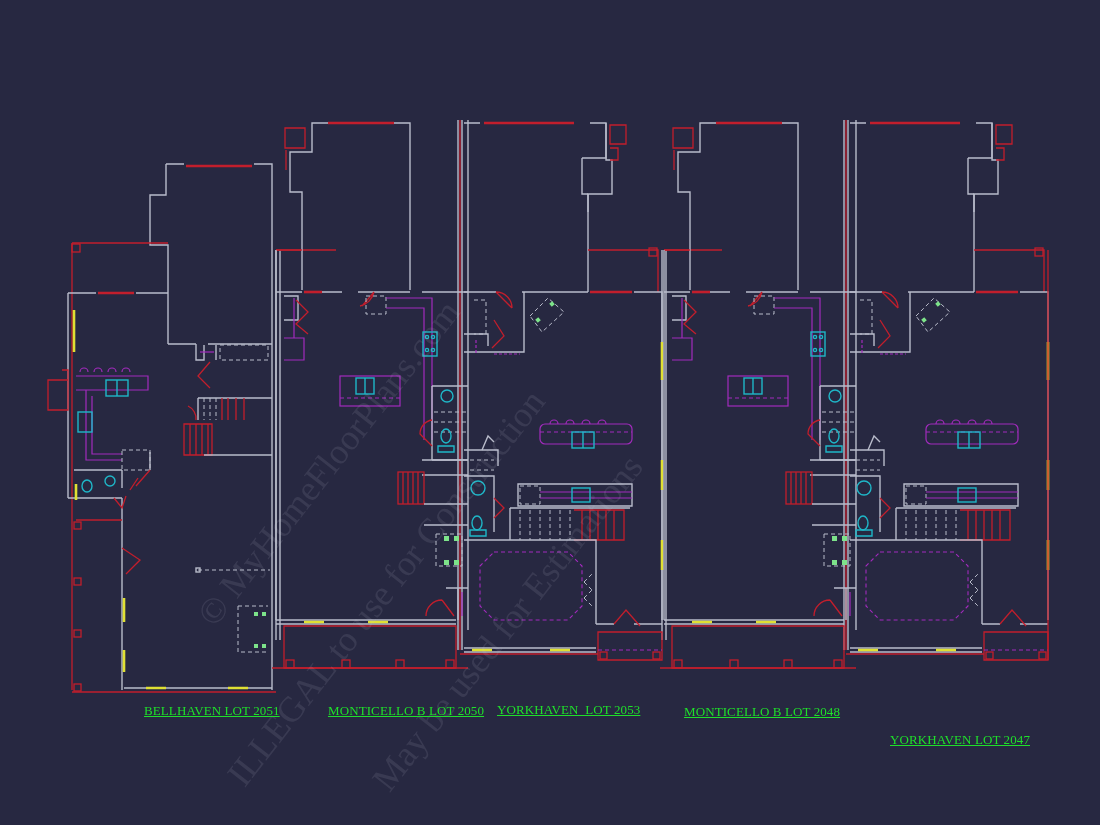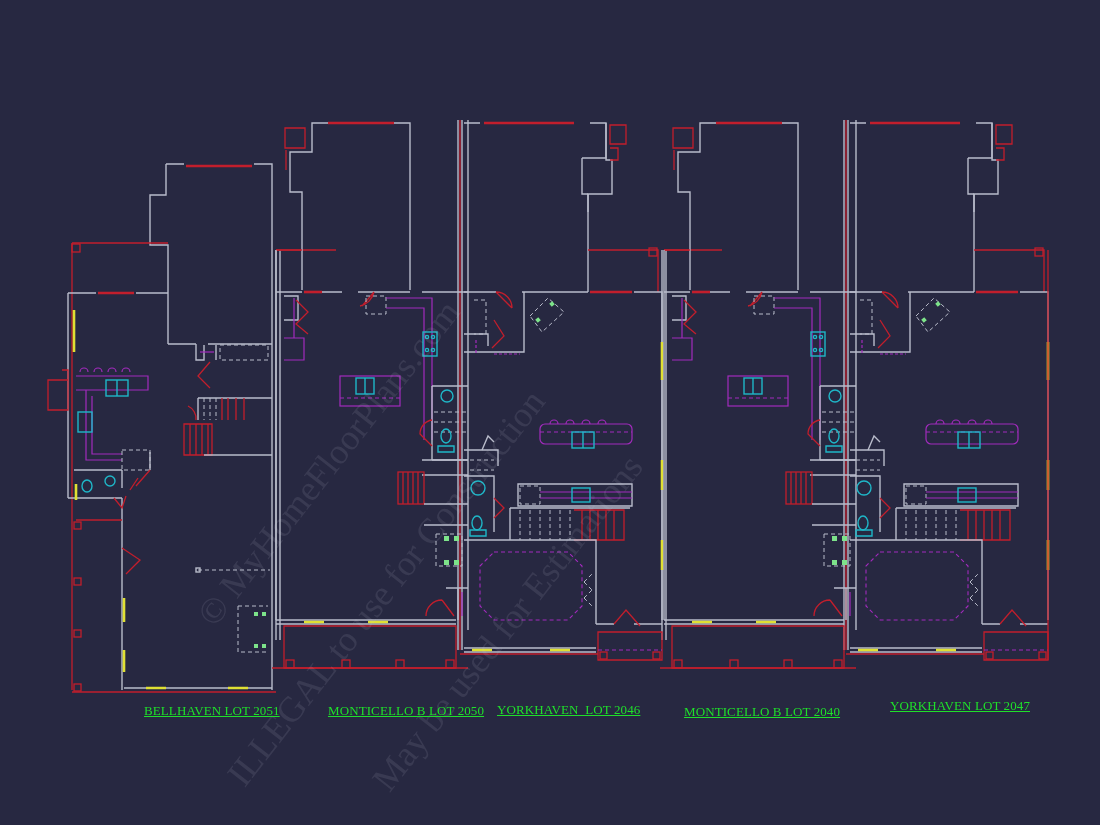--- a/index.html
+++ b/index.html
@@ -244,16 +244,16 @@
 
   <path class="red" d="M1048 250 V660"></path>
 </svg>
 
 <div class="wm" style="left:205px; top:600px; font-size:36px; transform: rotate(-52deg);">© MyHomeFloorPlans.com</div>
 <div class="wm" style="left:235px; top:760px; font-size:36px; transform: rotate(-52deg);">ILLEGAL to use for Construction</div>
 <div class="wm" style="left:380px; top:765px; font-size:36px; transform: rotate(-52deg);">May be used for Estimations</div>
 
 <div class="lot-label" style="left:144px; top:703px;">BELLHAVEN LOT 2051</div>
 <div class="lot-label" style="left:312px; top:703px;margin-left:16px;">MONTICELLO B LOT 2050</div>
-<div class="lot-label" style="left:497px; top:702px; white-space:pre;">YORKHAVEN  LOT 2046</div>
-<div class="lot-label" style="left:684px; top:704px;">MONTICELLO B LOT 2040</div>
-<div class="lot-label" style="left:890px; top:698px;">YORKHAVEN LOT 2047</div>
+<div class="lot-label" style="left:497px; top:702px; white-space:pre;">YORKHAVEN  LOT 2053</div>
+<div class="lot-label" style="left:684px; top:704px;">MONTICELLO B LOT 2048</div>
+<div class="lot-label" style="left:890px; top:732px;">YORKHAVEN LOT 2047</div>
 </div>
 
 </body></html>

